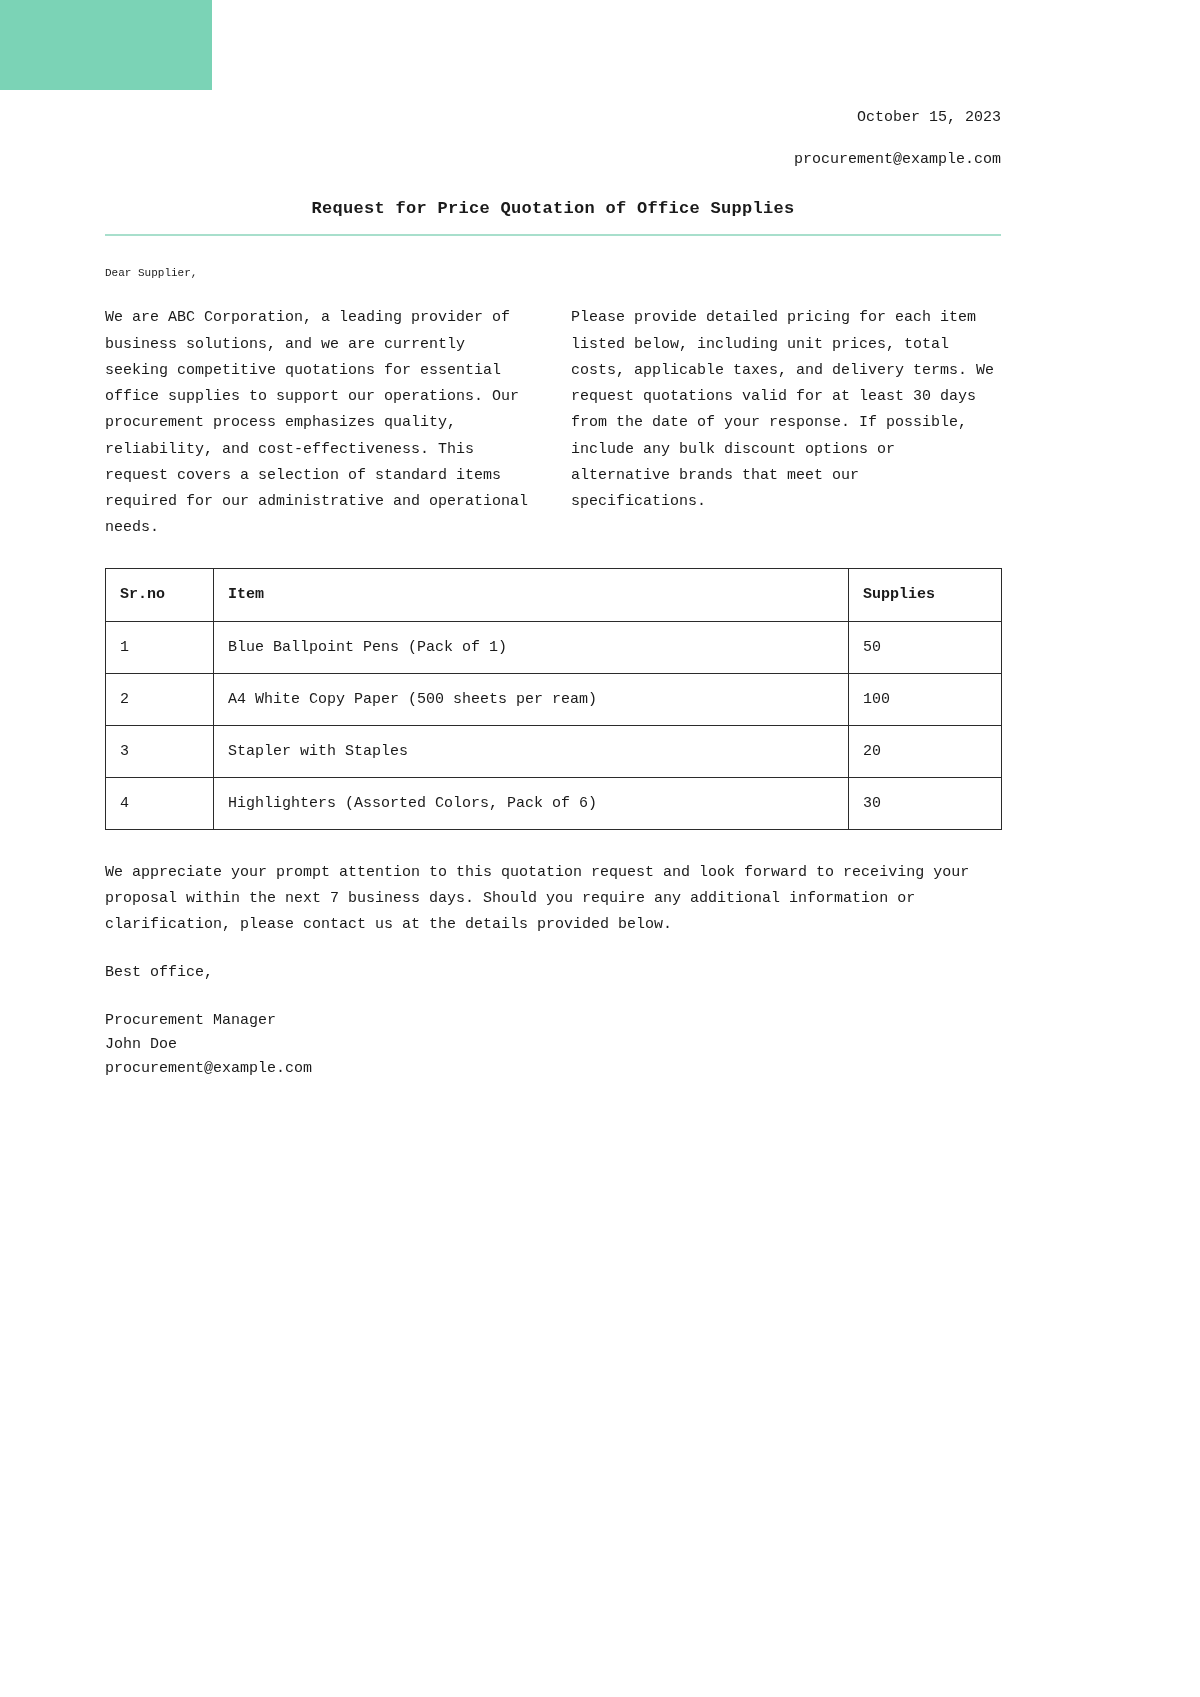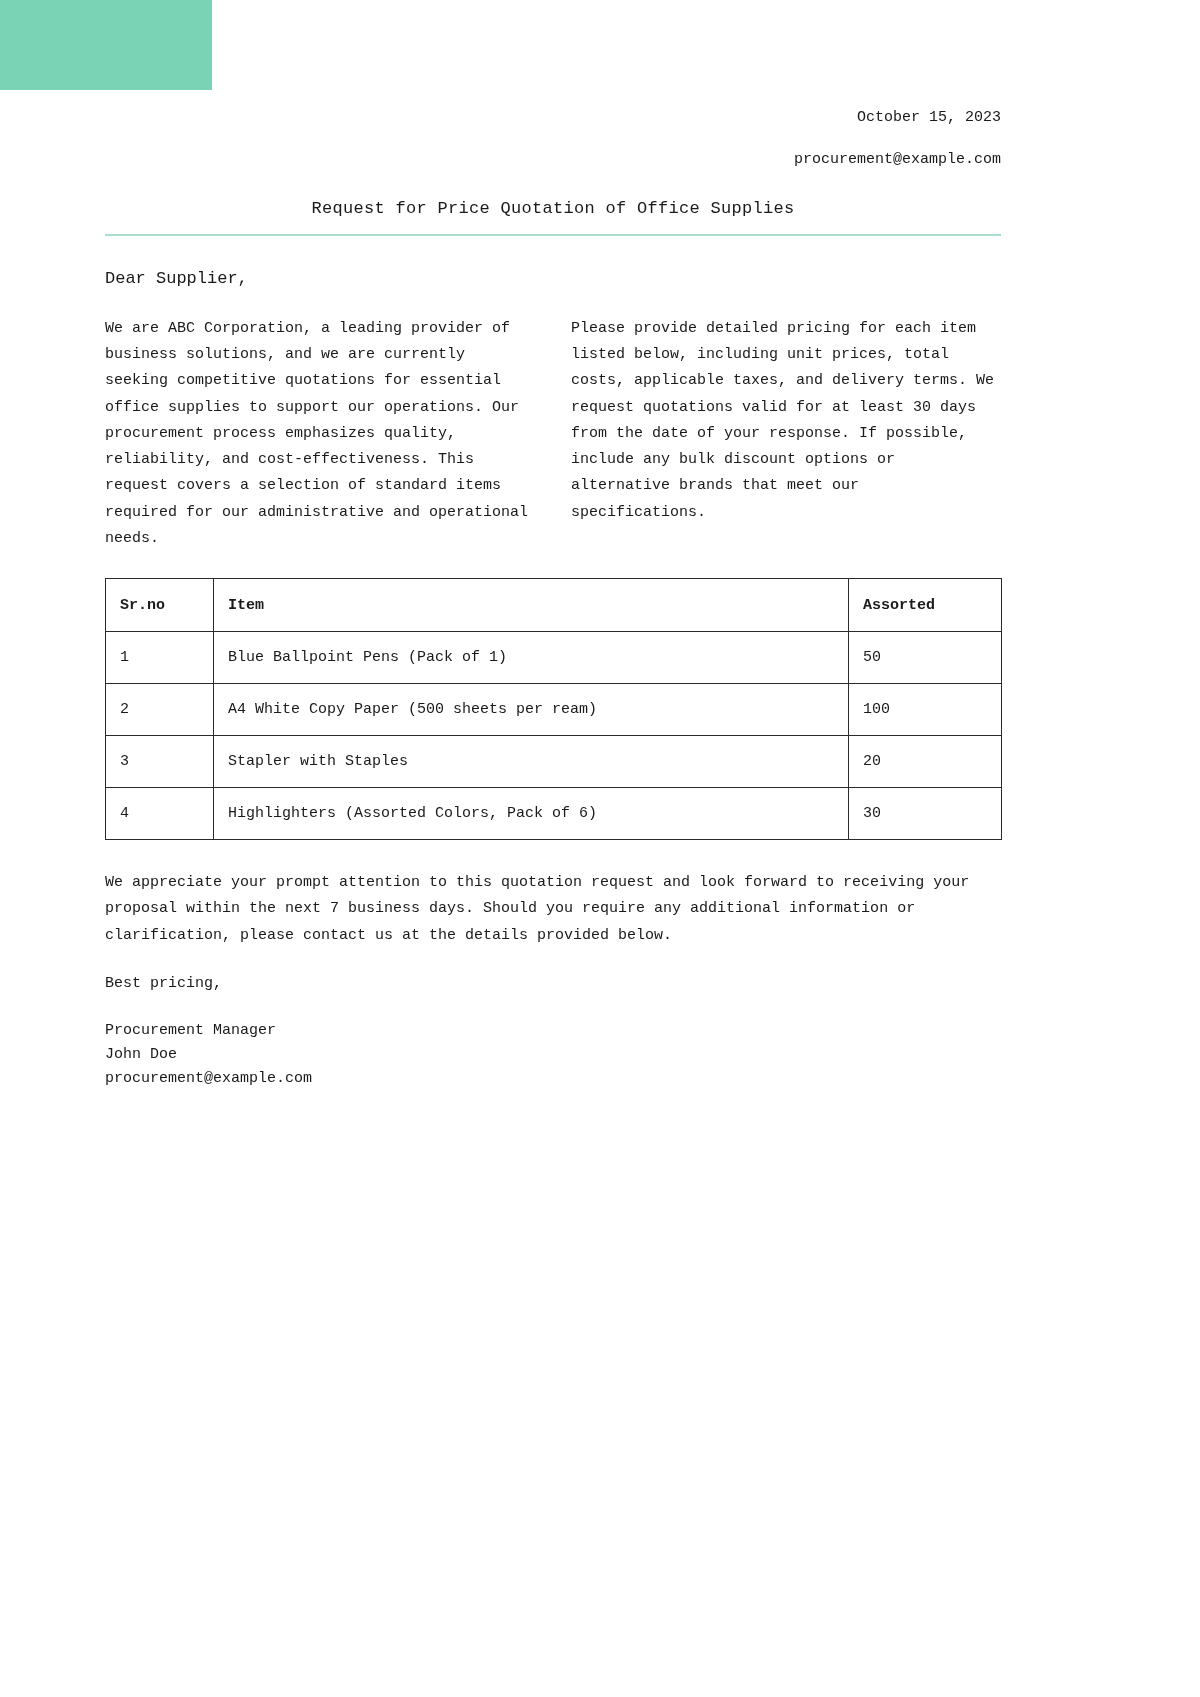--- a/index.html
+++ b/index.html
@@ -55,34 +55,34 @@
     margin-top: 110px;
   }
   .meta .email {
     margin-top: 25px;
   }
 
   .doc-title {
     margin-top: 31px;
     text-align: center;
     font-size: 17px;
-    font-weight: normal;
+    font-weight: bold;
     letter-spacing: 0.3px;
   }
 
   .title-rule {
     margin-top: 16px;
     height: 2px;
     background: #A8DFCC;
     width: 100%;
   }
 
   .salutation {
     margin-top: 28px;
-    font-size: 17px;
+    font-size: 11px;
     line-height: 1.75;
   }
 
   .columns {
     margin-top: 22px;
     display: flex;
     gap: 36px;
   }
   .col {
     flex: 1 1 0;
@@ -160,21 +160,21 @@
     <table class="items">
       <colgroup>
         <col class="col-sr">
         <col class="col-item">
         <col class="col-qty">
       </colgroup>
       <thead>
         <tr>
           <th>Sr.no</th>
           <th>Item</th>
-          <th>Assorted</th>
+          <th>Supplies</th>
         </tr>
       </thead>
       <tbody>
         <tr>
           <td>1</td>
           <td>Blue Ballpoint Pens (Pack of 1)</td>
           <td>50</td>
         </tr>
         <tr>
           <td>2</td>
@@ -189,21 +189,21 @@
         <tr>
           <td>4</td>
           <td>Highlighters (Assorted Colors, Pack of 6)</td>
           <td>30</td>
         </tr>
       </tbody>
     </table>
 
     <div class="closing">We appreciate your prompt attention to this quotation request and look forward to receiving your proposal within the next 7 business days. Should you require any additional information or clarification, please contact us at the details provided below.</div>
 
-    <div class="regards">Best pricing,</div>
+    <div class="regards">Best office,</div>
 
     <div class="signature">
       <div>Procurement Manager</div>
       <div>John Doe</div>
       <div>procurement@example.com</div>
     </div>
 
   </div>
 </div>
 

